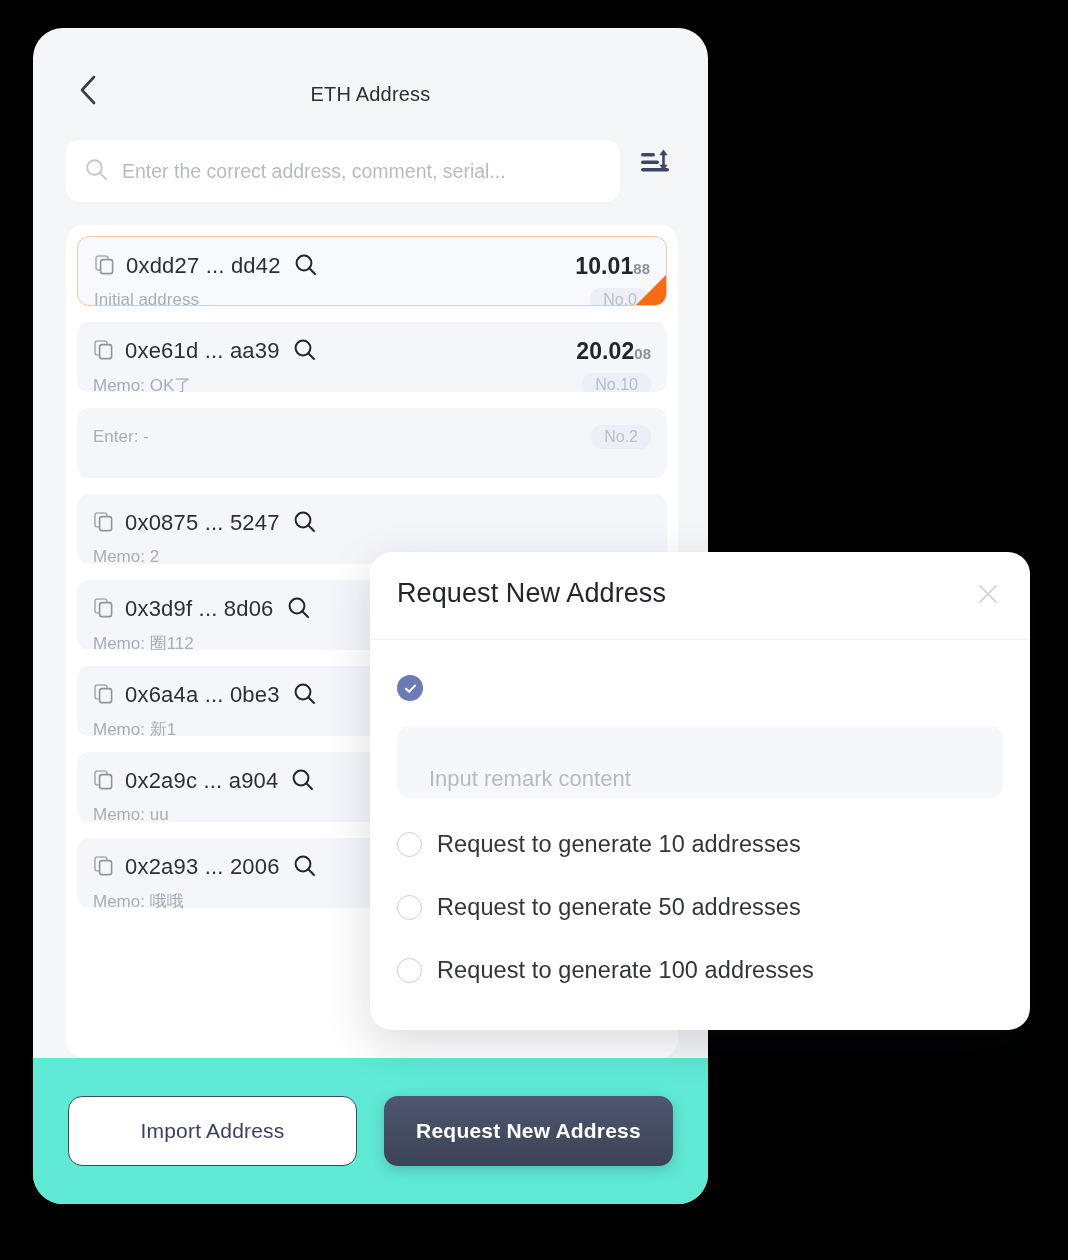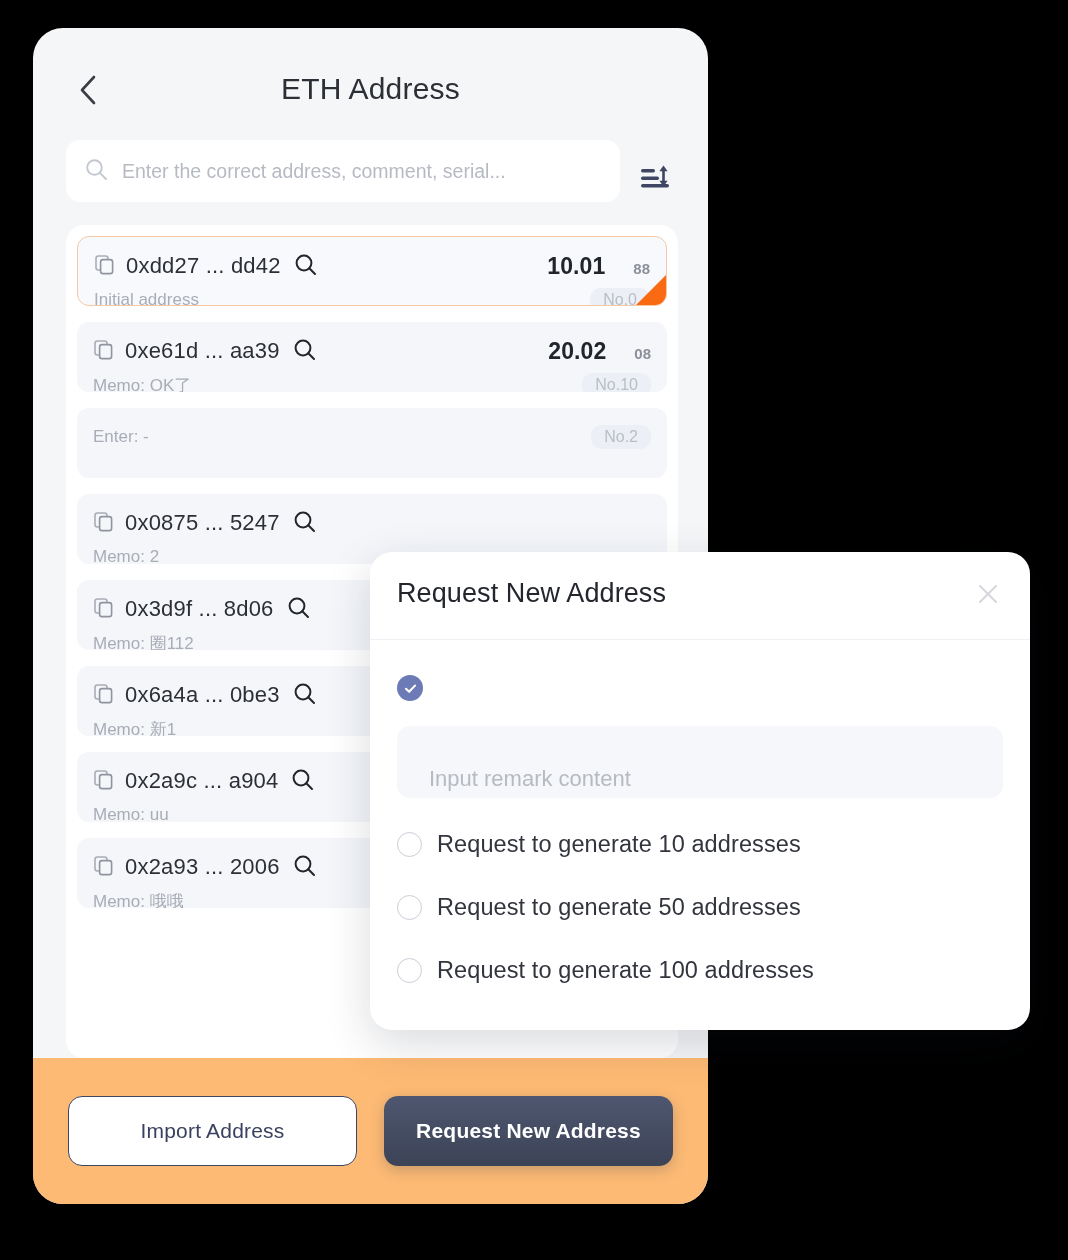--- a/index.html
+++ b/index.html
@@ -44,36 +44,36 @@
     height: 40px;
     display: flex;
     align-items: center;
     justify-content: center;
   }
   .back-btn svg { display: block; }
   .page-title {
     position: absolute;
     left: 0;
     right: 0;
-    top: 44px;
+    top: 55px;
     text-align: center;
-    font-size: 30px;
+    font-size: 20px;
     color: #2c2f36;
     letter-spacing: .2px;
   }
 
   
   .search-row {
     position: absolute;
     left: 33px;
     top: 112px;
     width: 612px;
     height: 62px;
     display: flex;
-    align-items: flex-end;
+    align-items: flex-start;
     gap: 12px;
   }
   .search-box {
     flex: 1;
     height: 62px;
     background: #ffffff;
     border-radius: 14px;
     display: flex;
     align-items: center;
     padding: 0 18px;
@@ -150,21 +150,20 @@
   .bal-main {
     font-size: 23px;
     font-weight: bold;
     color: #22252b;
     letter-spacing: .1px;
   }
   .bal-dec {
     font-size: 15px;
     color: #8b8f99;
     font-weight: bold;
-    margin-left: 28px;
   }
   .row-bot {
     display: flex;
     align-items: center;
     height: 30px;
     margin-top: 2px;
   }
   .memo {
     font-size: 17px;
     color: #a9adb6;
@@ -180,21 +179,21 @@
     white-space: nowrap;
   }
 
   
   .footer {
     position: absolute;
     left: 0;
     bottom: 0;
     width: 675px;
     height: 146px;
-    background: #fdba74;
+    background: #5eead4;
     display: flex;
     align-items: center;
     gap: 27px;
     padding: 0 35px;
   }
   .btn {
     height: 70px;
     border-radius: 14px;
     display: flex;
     align-items: center;

